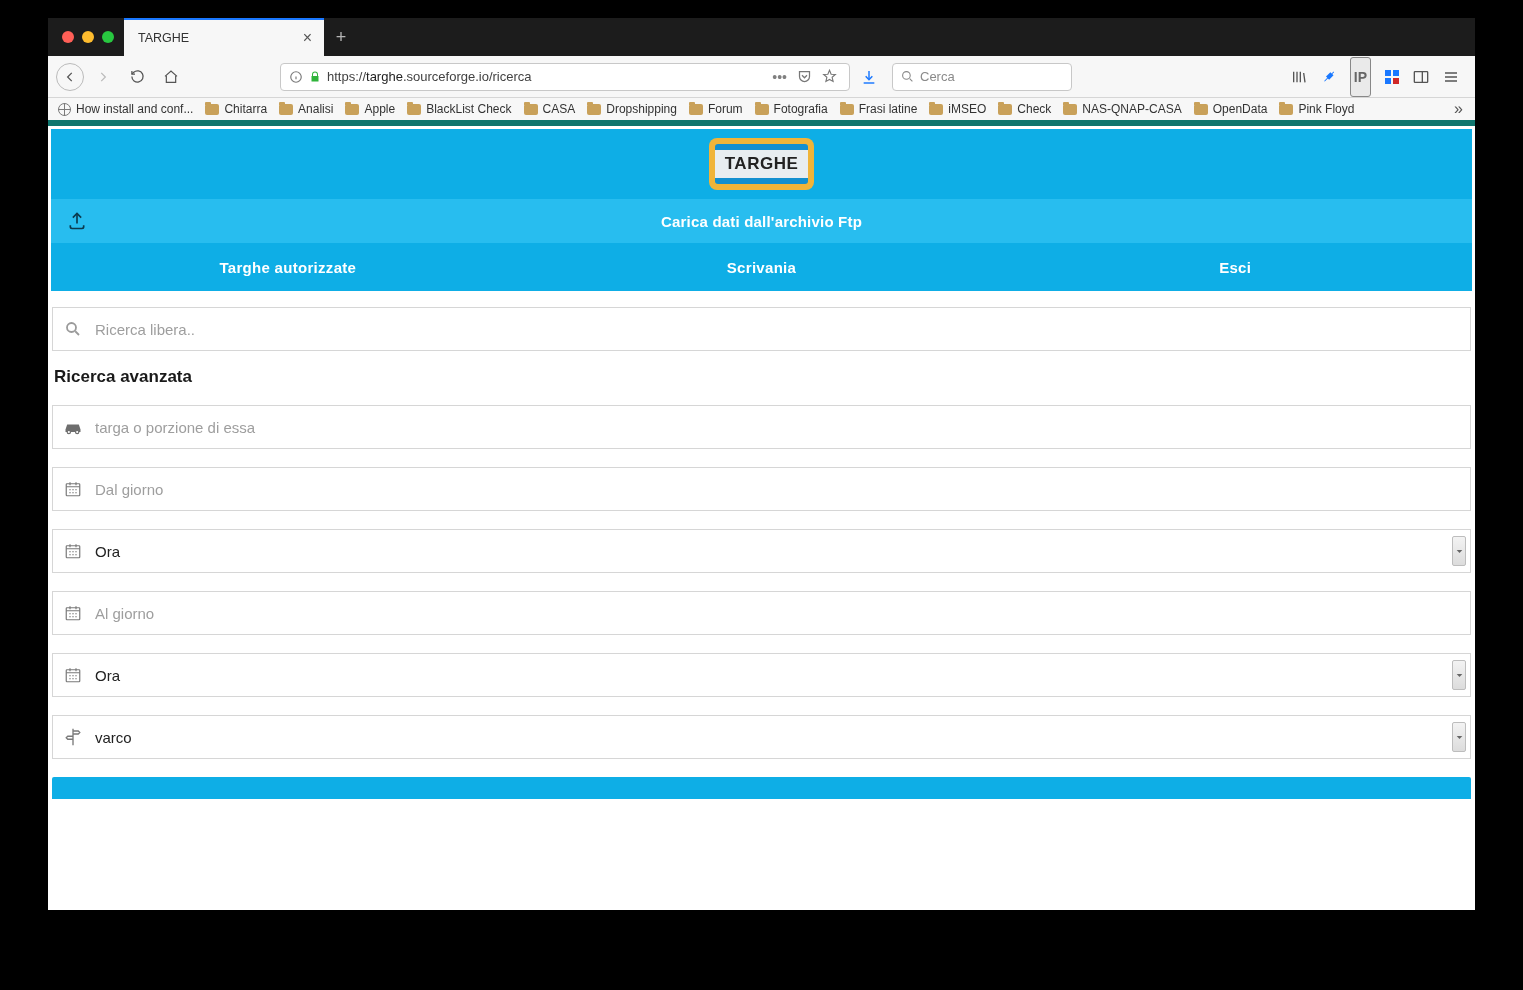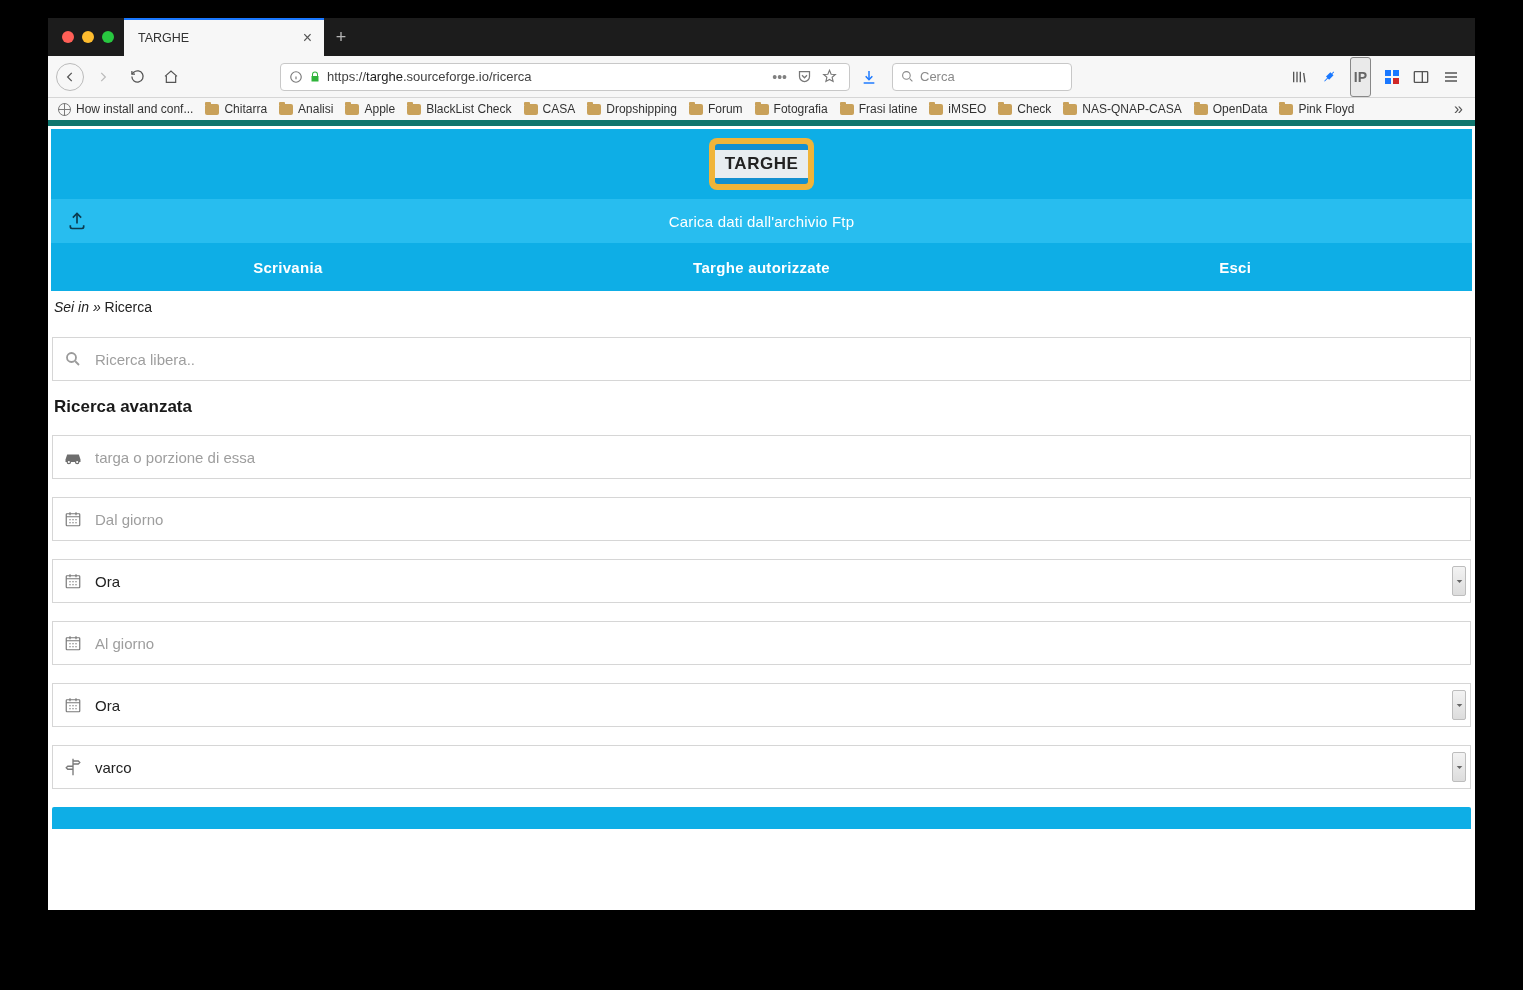--- a/index.html
+++ b/index.html
@@ -182,21 +182,21 @@
   .upload-icon{
     position:absolute;
     left:16px;
     top:12px;
     color:#083a4e;
   }
   .upload-label{
     width:100%;
     text-align:center;
     color:#fff;
-    font-weight:400;
+    font-weight:700;
     font-size:15px;
     letter-spacing:0.2px;
   }
   .navmenu{
     background:#0eaee6;
     height:48px;
     display:flex;
     margin:0 3px;
   }
   .navmenu a{
@@ -466,30 +466,25 @@
           <svg width="20" height="20" viewBox="0 0 24 24" fill="none" stroke="#0b3a4e" stroke-width="2">
               <path d="M4 17v2a2 2 0 0 0 2 2h12a2 2 0 0 0 2-2v-2"></path>
               <path d="M12 3v12"></path>
               <path d="M7 8l5-5 5 5"></path>
             </svg>
         </span>
         <span class="upload-label">Carica dati dall'archivio Ftp</span>
       </div>
 
       <div class="navmenu">
+        <a>Targhe autorizzate</a>
         <a>Scrivania</a>
-        <a>Targhe autorizzate</a>
         <a>Esci</a>
       </div>
 
-      <div class="breadcrumb">
-        <span class="bc1">Sei in</span>
-        <span class="sep">»</span>
-        <span>Ricerca</span>
-      </div>
 
       <div class="form-area">
 
         <div class="inputrow first">
           <span class="ficon">
             <svg width="18" height="18" viewBox="0 0 24 24" fill="none" stroke="#9a9a9a" stroke-width="2.4">
                 <circle cx="10" cy="10" r="6"></circle>
                 <path d="M20 20l-5-5"></path>
               </svg>
           </span>

